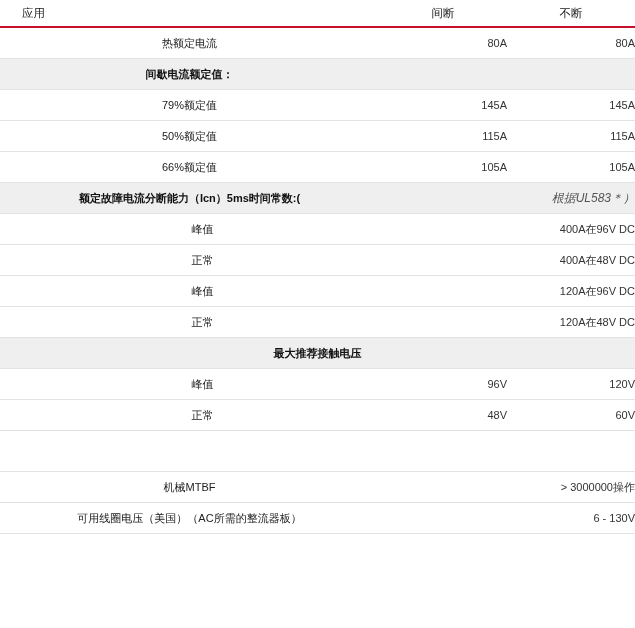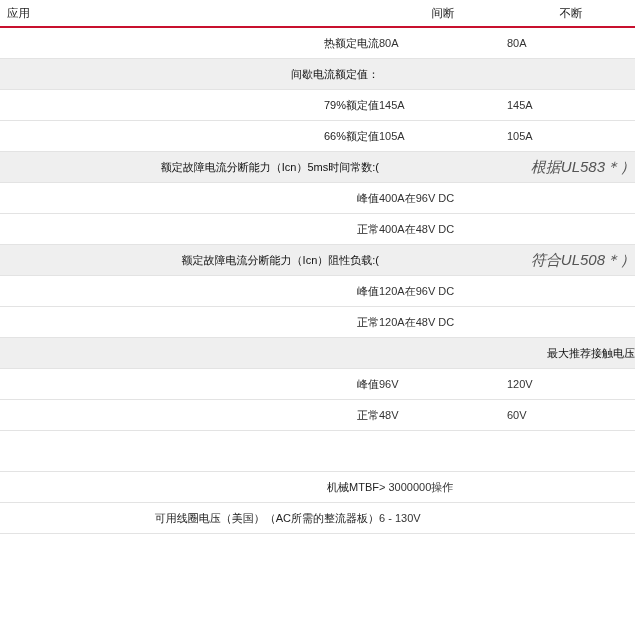--- a/index.html
+++ b/index.html
@@ -32,51 +32,51 @@
 
   
   tr.hdr td {
     height: 26px;
     font-size: 11.5px;
     color: #1a1a1a;
     border-bottom: 2px solid #c8102e;
     background: #ffffff;
     font-weight: normal;
   }
-  tr.hdr td.lbl { padding-left: 7px; text-align: left; }
+  tr.hdr td.lbl { padding-left: 22px; text-align: left; }
   tr.hdr td.ctr { text-align: center; font-family: Liberation Serif, serif; }
 
   
   tr.row td {
     height: 30px;
     border-bottom: 1px solid #e3e3e3;
   }
   td.lbl {
     padding-left: 7px;
-    text-align: right;
+    text-align: center;
     color: #222222;
   }
   td.lbl.indent { padding-left: 26px; }
   td.ctr {
-    text-align: left;
+    text-align: right;
     color: #333333;
   }
 
   
   tr.shade td {
     background: #efefef;
     border-bottom: 1px solid #e3e3e3;
   }
-  tr.shade td.lbl { font-weight: normal; color: #111111; margin-left: 28px; }
+  tr.shade td.lbl { font-weight: bold; color: #111111; margin-left: 28px; }
   td.note {
     text-align: right;
     padding-right: 8px;
     font-style: italic;
     color: #555555;
-    font-size: 15px;
+    font-size: 12px;
   }
   tr.xtall td { height: 40px; }
   tr.last td { border-bottom: 1px solid #e3e3e3; }
 </style>
 </head>
 <body>
 
 <table class="spec">
   <colgroup>
     <col class="c-label">
@@ -101,42 +101,43 @@
       <td class="note"></td>
       <td class="note"></td>
     </tr>
 
     <tr class="row">
       <td class="lbl">79%额定值</td>
       <td class="ctr">145A</td>
       <td class="ctr">145A</td>
     </tr>
     <tr class="row">
+      <td class="lbl">50%额定值</td>
+      <td class="ctr">115A</td>
+      <td class="ctr">115A</td>
+    </tr>
+    <tr class="row">
       <td class="lbl">66%额定值</td>
       <td class="ctr">105A</td>
       <td class="ctr">105A</td>
     </tr>
 
     <tr class="row shade">
       <td class="lbl">额定故障电流分断能力（Icn）5ms时间常数:(</td>
       <td class="note" colspan="2">根据UL583＊）</td>
     </tr>
     <tr class="row">
       <td class="lbl indent">峰值</td>
       <td class="ctr" colspan="2">400A在96V DC</td>
     </tr>
     <tr class="row">
       <td class="lbl indent">正常</td>
       <td class="ctr" colspan="2">400A在48V DC</td>
     </tr>
 
-    <tr class="row shade">
-      <td class="lbl">额定故障电流分断能力（Icn）阻性负载:(</td>
-      <td class="note" colspan="2">符合UL508＊）</td>
-    </tr>
     <tr class="row">
       <td class="lbl indent">峰值</td>
       <td class="ctr" colspan="2">120A在96V DC</td>
     </tr>
     <tr class="row">
       <td class="lbl indent">正常</td>
       <td class="ctr" colspan="2">120A在48V DC</td>
     </tr>
 
     <tr class="row shade">

